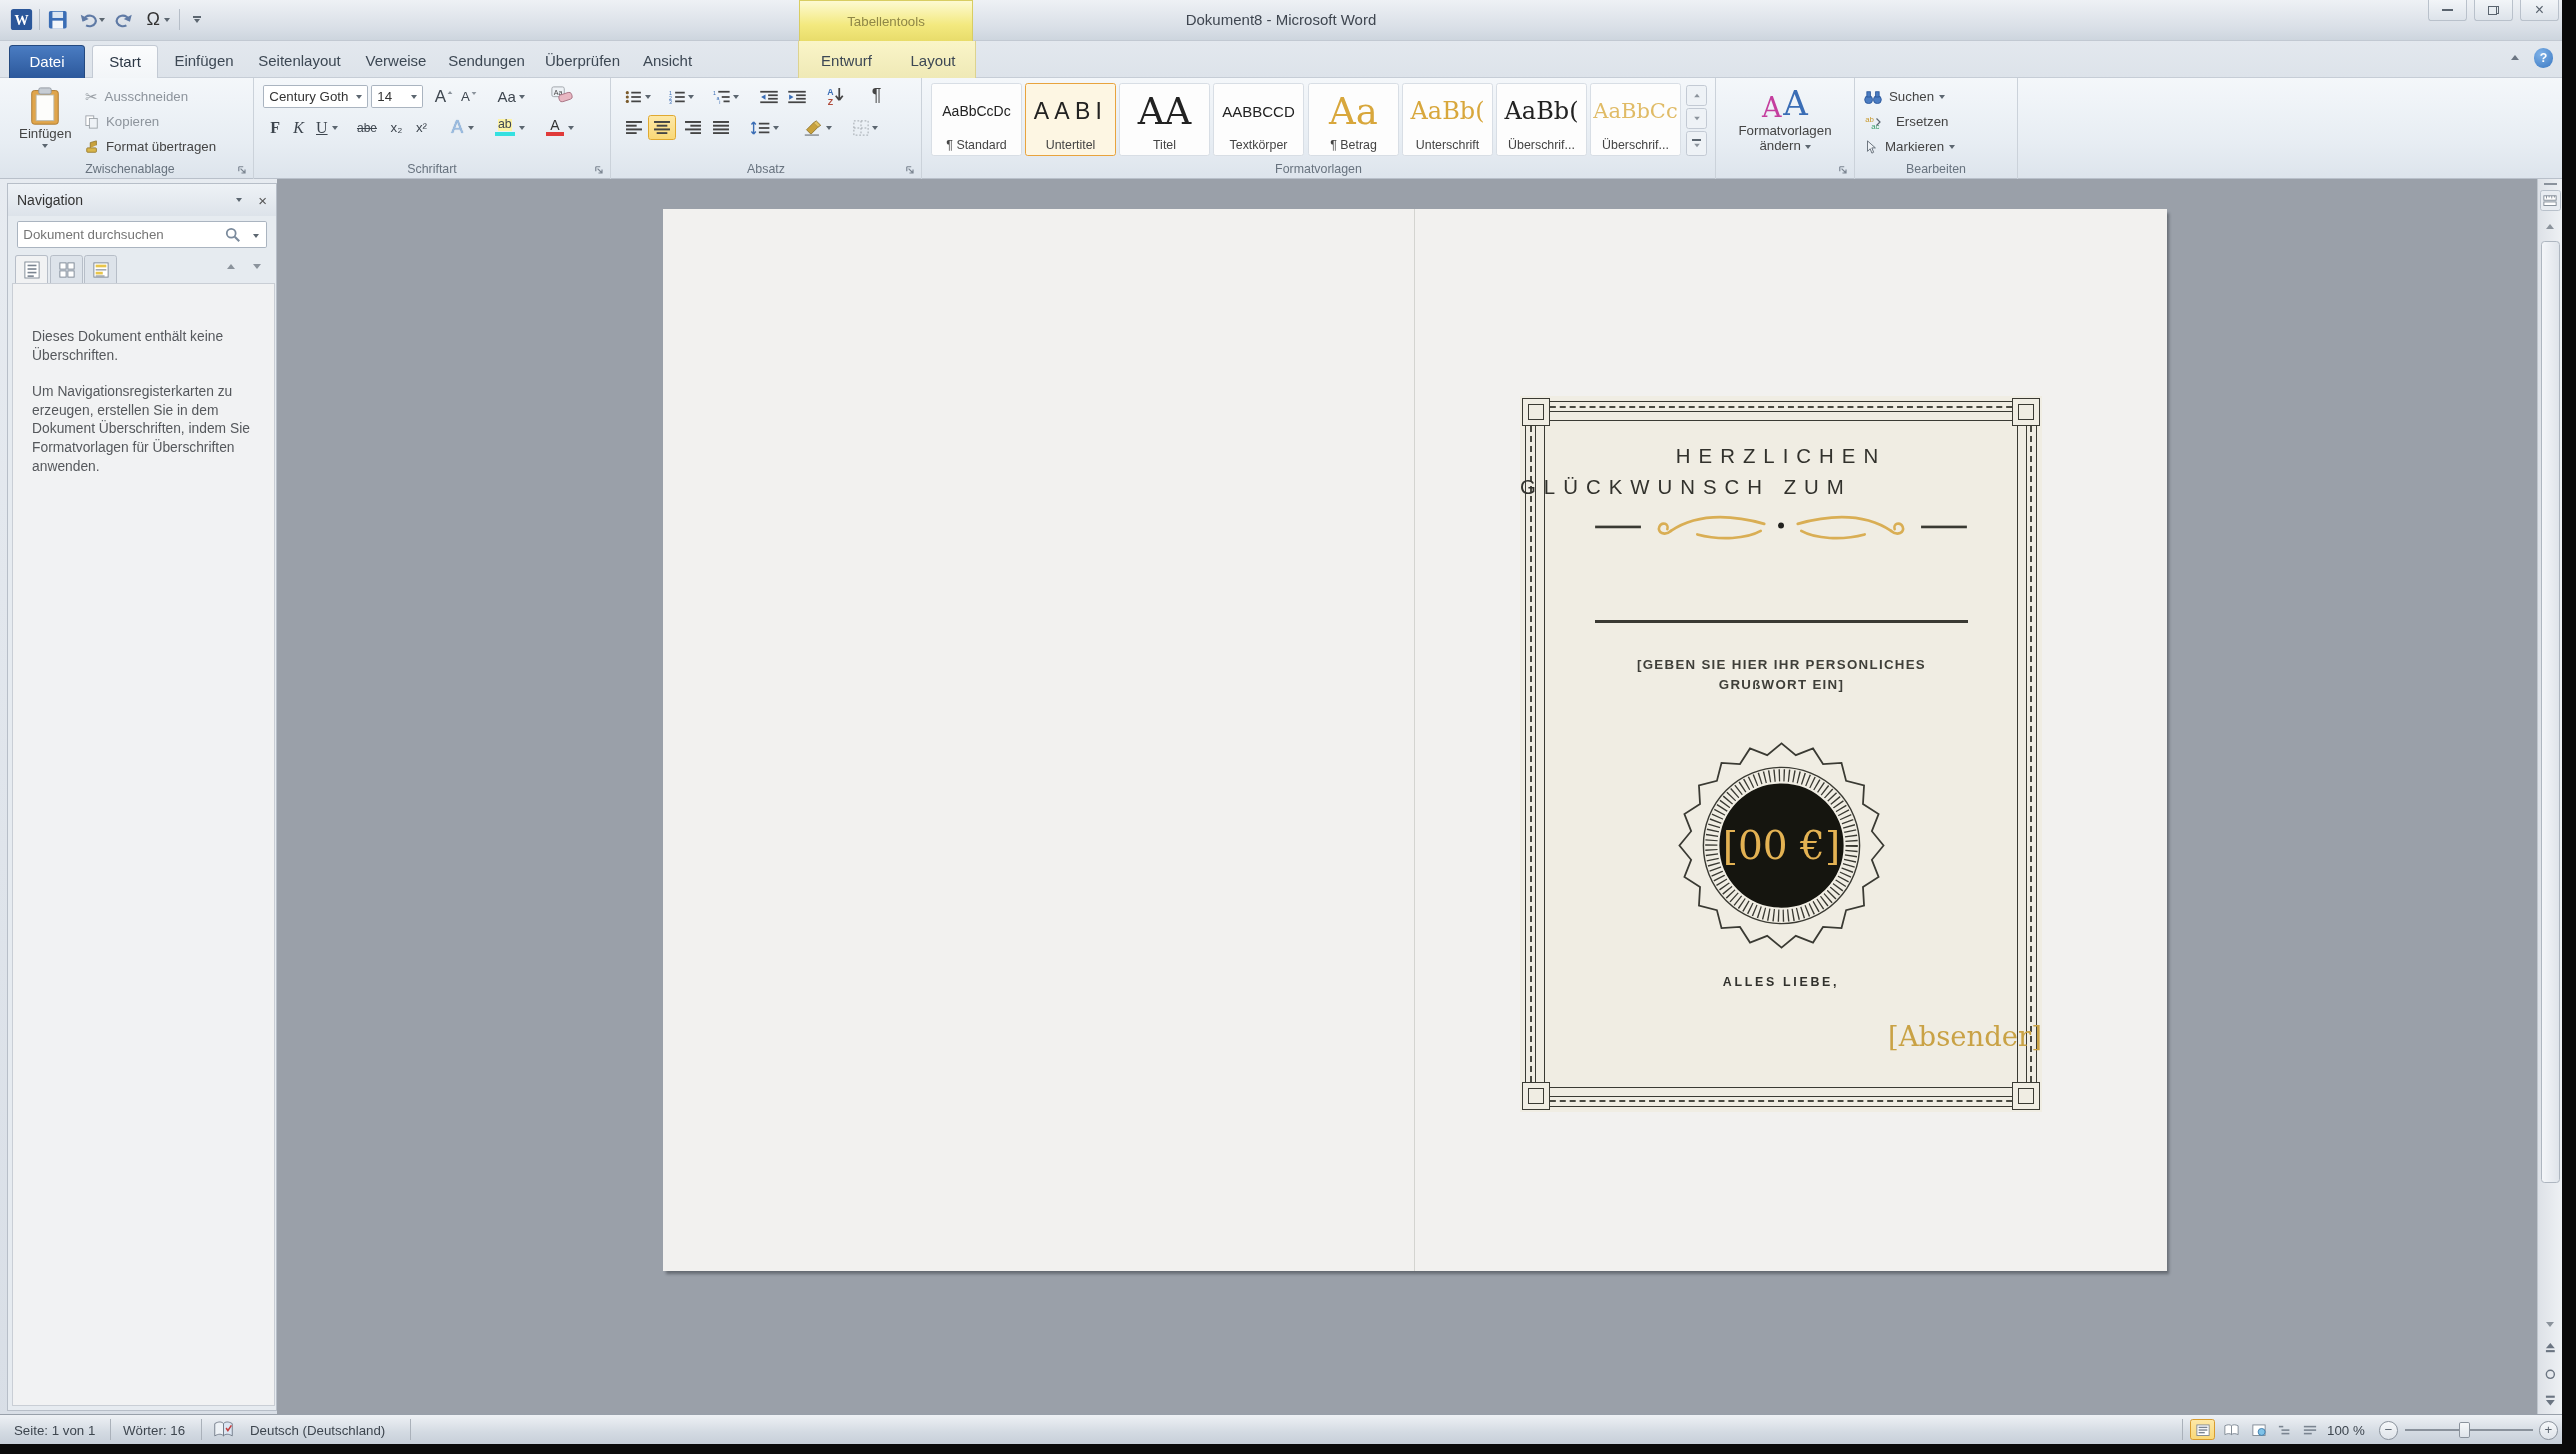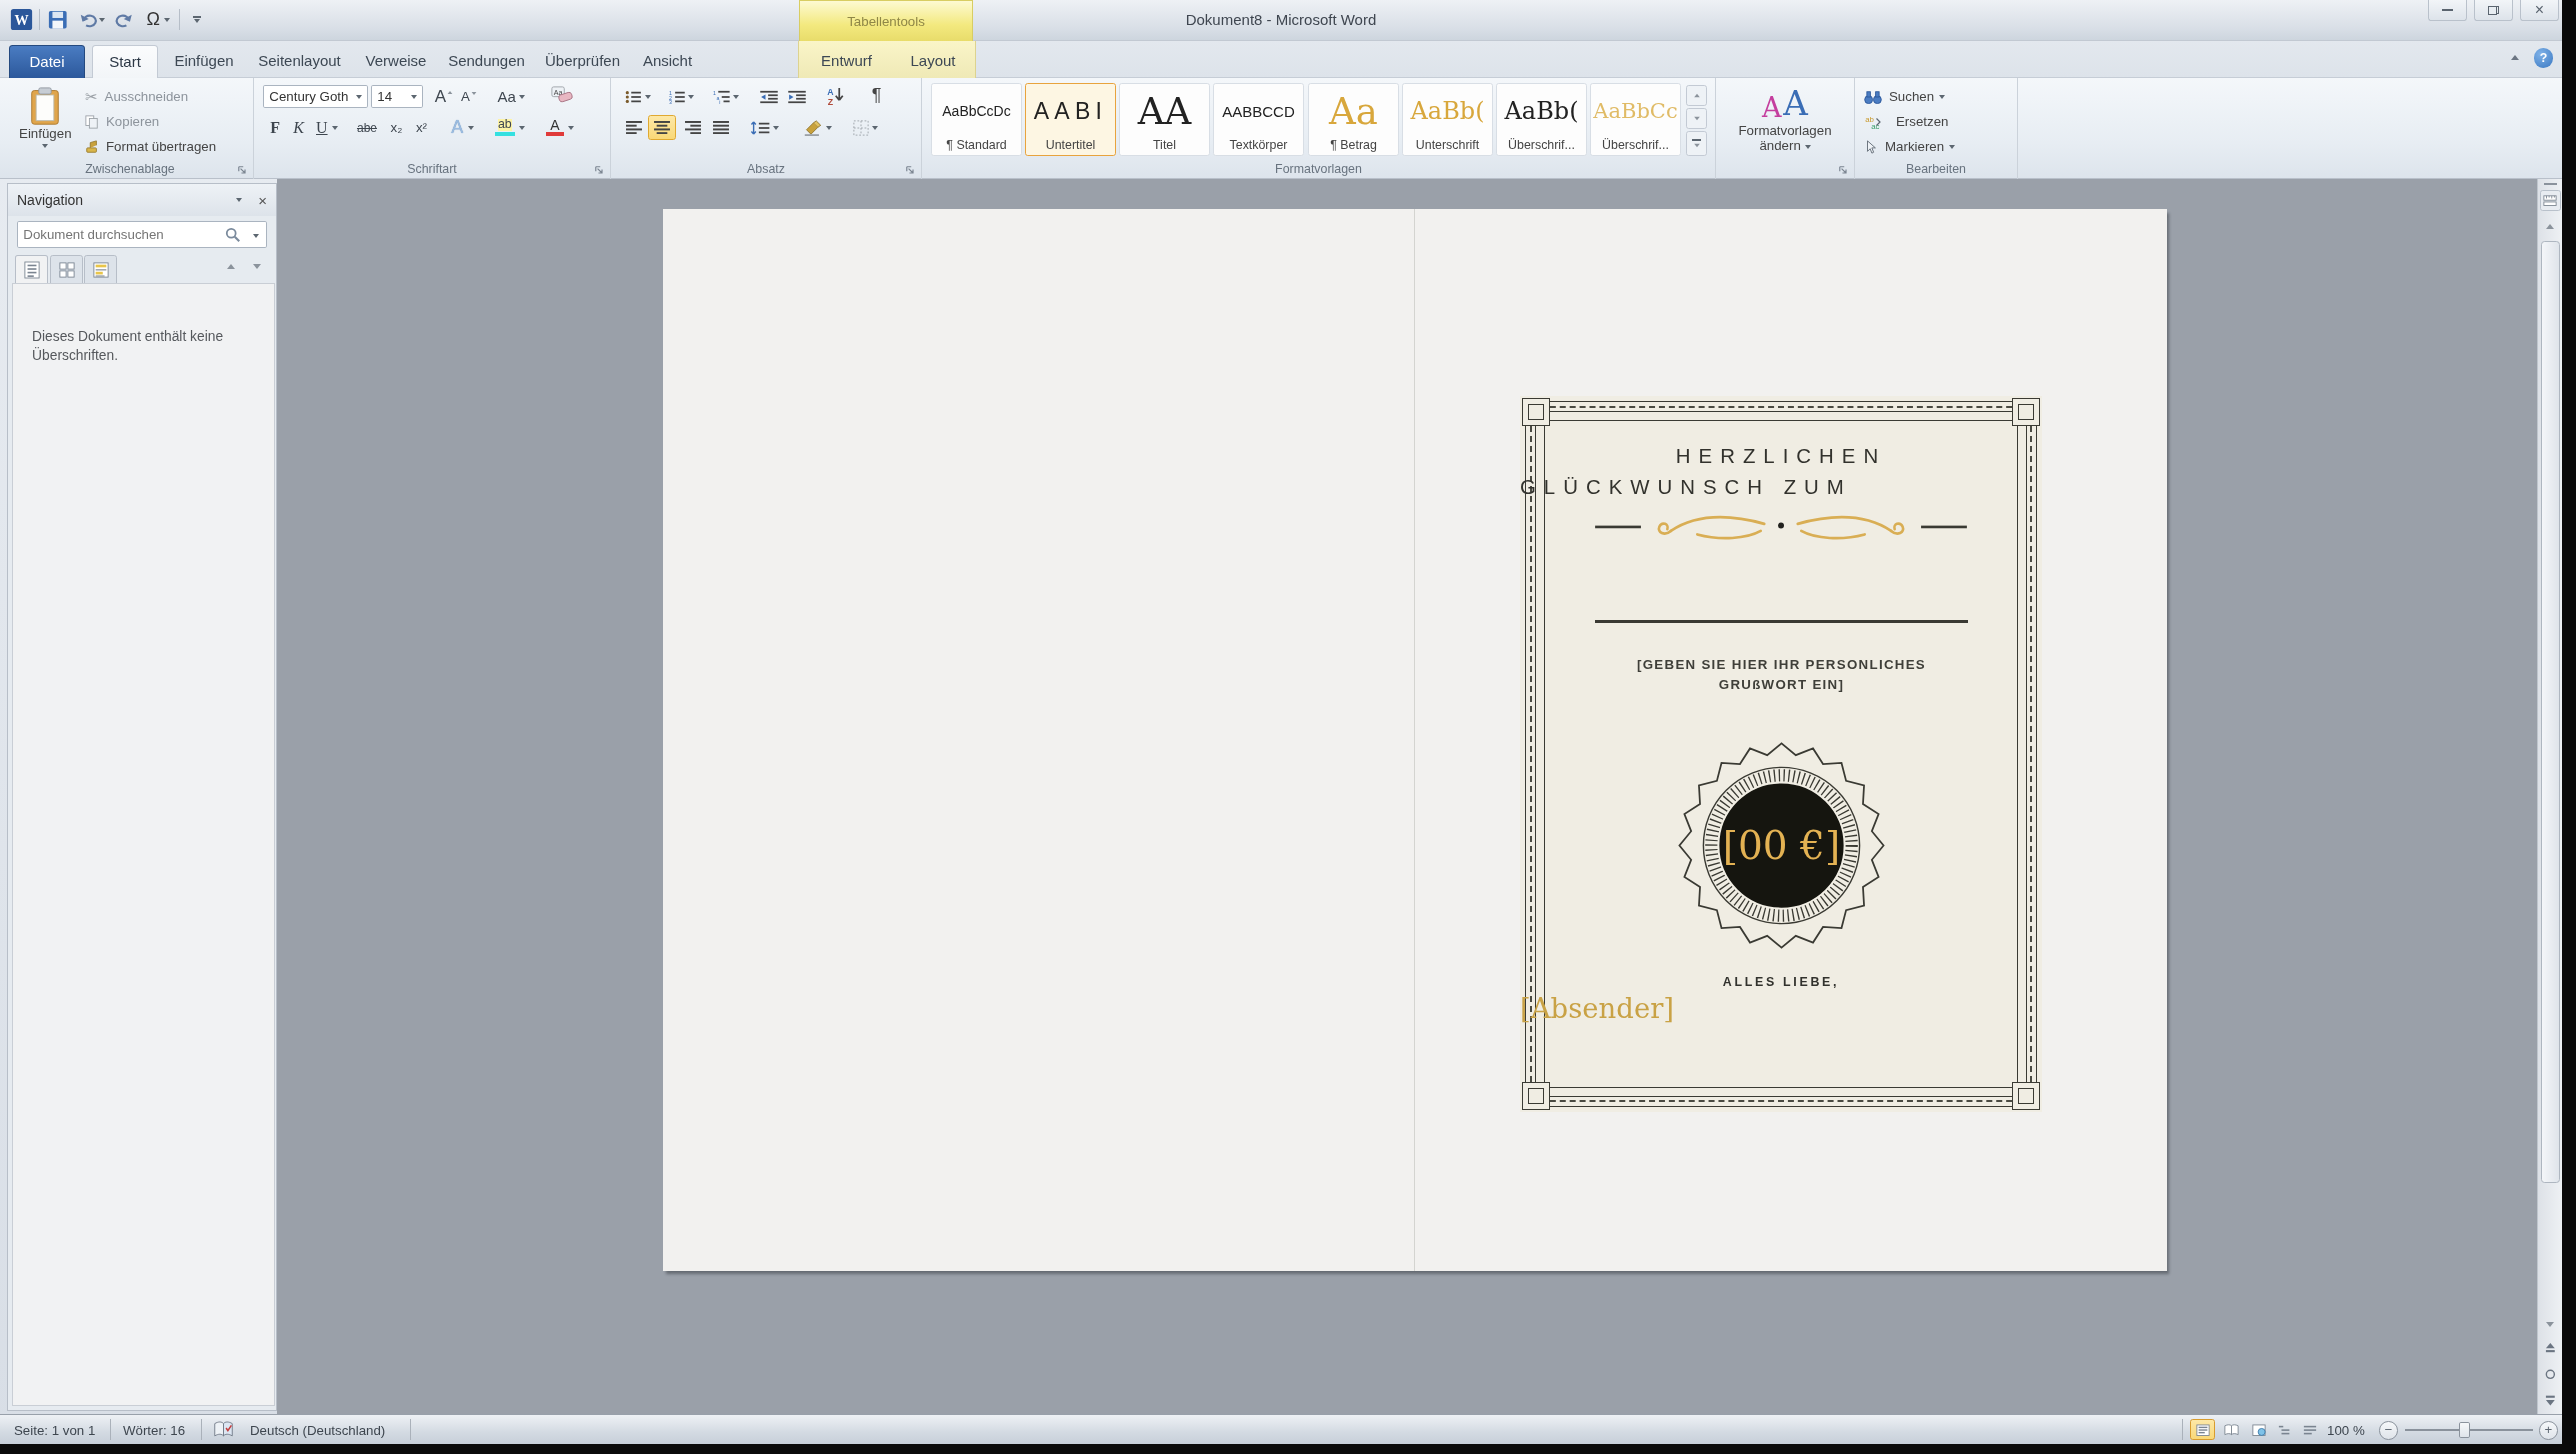--- a/index.html
+++ b/index.html
@@ -595,20 +595,21 @@
             <rect x="3" y="3" width="12" height="3" fill="#e8c54a"></rect>
             <rect x="3" y="8" width="12" height="1.6" fill="#9aa0a6"></rect>
             <rect x="3" y="11" width="8" height="3" fill="#e8c54a"></rect>
             <rect x="3" y="15" width="10" height="1.6" fill="#9aa0a6"></rect>
           </svg>
     </div>
     <span class="tri-up abs" style="left:219px;top:80px"></span>
     <span class="tri-down abs" style="left:245px;top:80px"></span>
     <div class="nav-content">
       <div class="nav-msg" style="top:44px">Dieses Dokument enthält keine Überschriften.</div>
+      <div class="nav-msg" style="top:99px">Um Navigationsregisterkarten zu erzeugen, erstellen Sie in dem Dokument Überschriften, indem Sie Formatvorlagen für Überschriften anwenden.</div>
     </div>
   </div>
 
   <div class="docarea">
     <div class="page">
       <div class="foldline"></div>
 
       <div class="card">
         <div class="cb1"></div>
         <div class="cb2"></div>
@@ -642,21 +643,21 @@
 
         <svg class="abs" style="left:155px;top:343px" width="213" height="213" viewBox="0 0 240 240">
           <polygon points="235,120 221.8,136.1 229.4,155.5 211.8,166.8 213,187.6 192.8,192.8 187.6,213 166.8,211.8 155.5,229.4 136.1,221.8 120,235 103.9,221.8 84.5,229.4 73.2,211.8 52.4,213 47.2,192.8 27,187.6 28.2,166.8 10.6,155.5 18.2,136.1 5,120 18.2,103.9 10.6,84.5 28.2,73.2 27,52.4 47.2,47.2 52.4,27 73.2,28.2 84.5,10.6 103.9,18.2 120,5 136.1,18.2 155.5,10.6 166.8,28.2 187.6,27 192.8,47.2 213,52.4 211.8,73.2 229.4,84.5 221.8,103.9" fill="#f0ede3" stroke="#3a3a33" stroke-width="2"></polygon>
           <circle cx="120" cy="120" r="88" fill="#f0ede3" stroke="#3a3a33" stroke-width="1.6"></circle>
           <circle cx="120" cy="120" r="79" fill="none" stroke="#3a3a33" stroke-width="14" stroke-dasharray="1.5 4"></circle>
           <circle cx="120" cy="120" r="71" fill="#15150f" stroke="#f0ede3" stroke-width="2"></circle>
           <text x="120" y="135" font-size="44" fill="#e3b253" text-anchor="middle" font-family="DejaVu Serif, serif">[00 €]</text>
         </svg>
 
         <div class="abs gothic" style="left:0;top:579px;width:100%;text-align:center;font-size:12.4px;font-weight:bold;letter-spacing:2.7px;color:#32322d">ALLES LIEBE,</div>
-        <div class="abs serif" style="left:0;top:596px;width:100%;text-align:left;font-size:27.5px;color:#c9a245">[Absender]</div>
+        <div class="abs serif" style="left:0;top:624px;width:100%;text-align:right;font-size:27.5px;color:#c9a245">[Absender]</div>
       </div>
     </div>
   </div>
 
   <div class="vscroll">
     <div class="abs" style="left:6.2px;top:3.6px;width:12.4px;height:2.7px;background:#8a929c"></div>
     <div class="sbtn" style="top:10.7px;border:0.9px solid #b9c1cb;background:#e8ecf1">
       <svg width="14" height="12.4" viewBox="0 0 16 14">
             <rect x="1" y="2" width="14" height="5" fill="#fff" stroke="#7a8490"></rect>
             <path d="M4,2 V5 M7,2 V4 M10,2 V5 M13,2 V4" stroke="#7a8490"></path>

